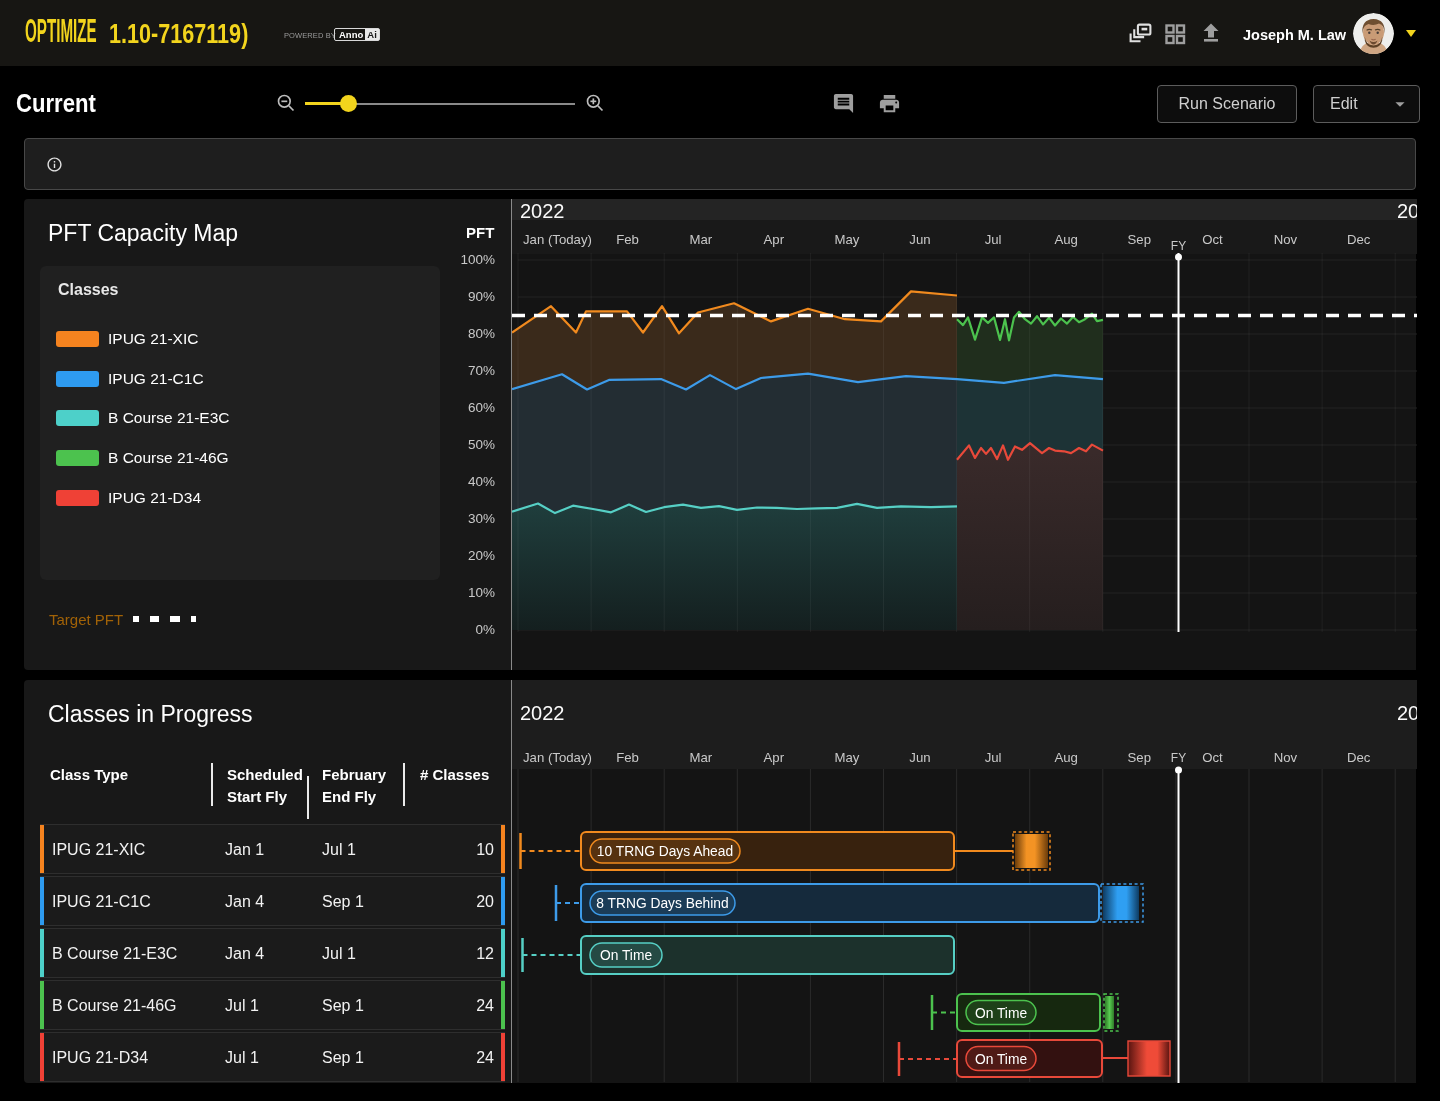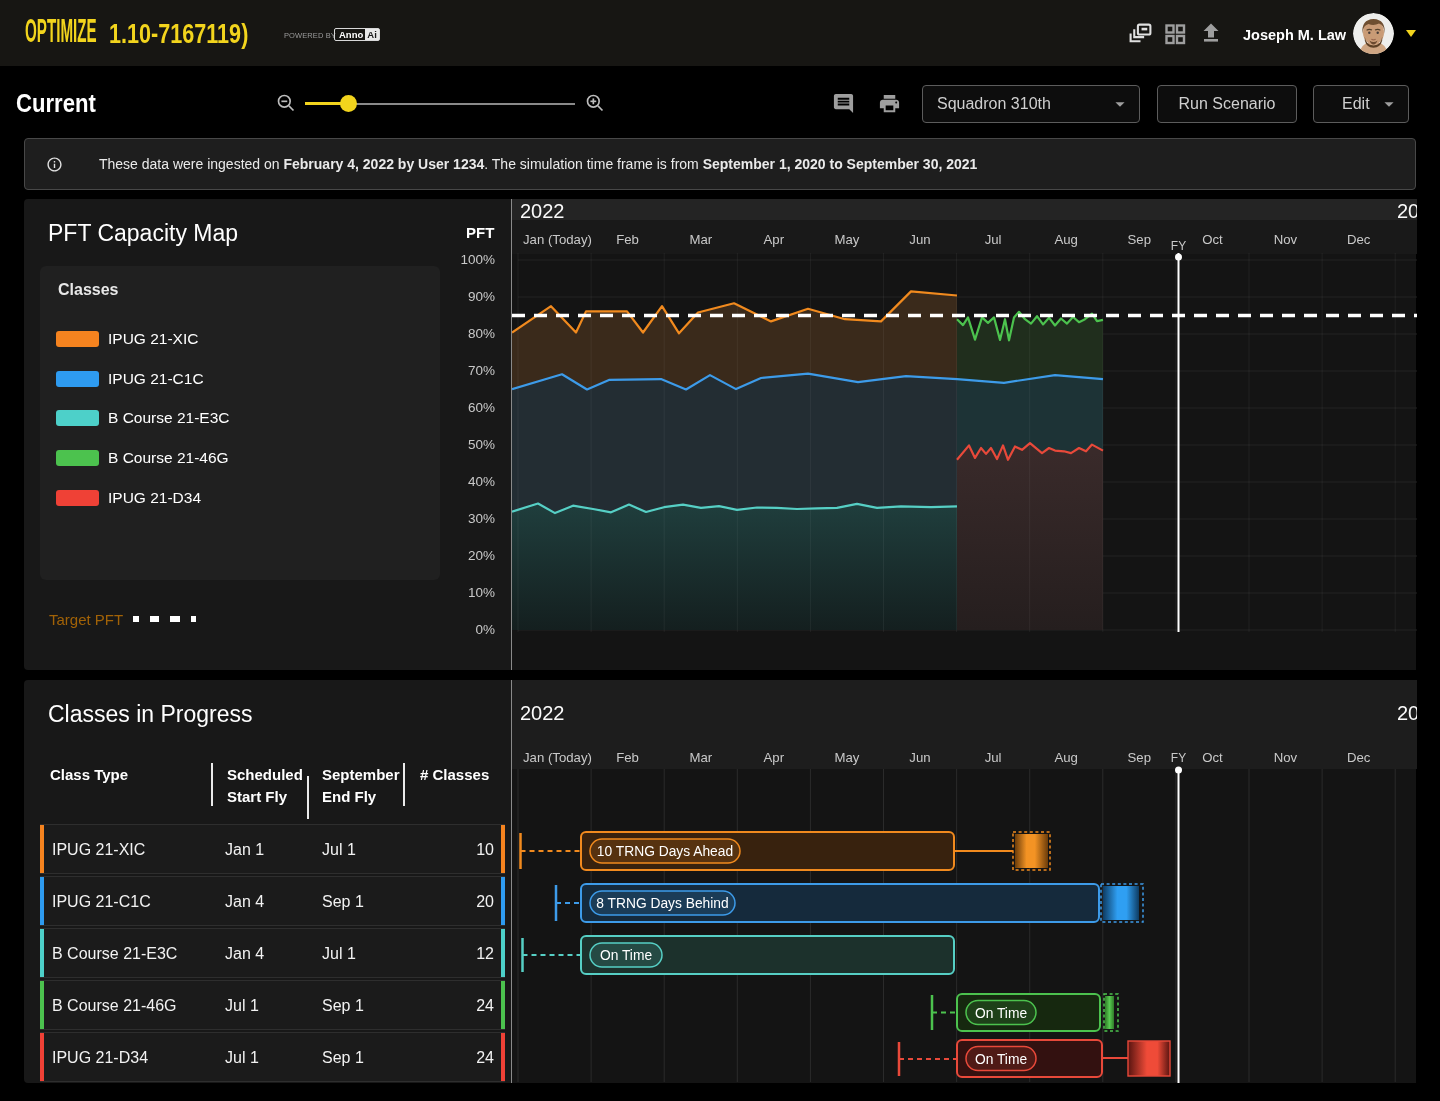--- a/index.html
+++ b/index.html
@@ -89,36 +89,31 @@
     </svg>
   <div class="abs" style="left:305px;top:36px;width:44px;height:3px;background:#f2d41d"></div>
   <div class="abs" style="left:349px;top:36.5px;width:226px;height:2px;background:#8a8a8a"></div>
   <div class="abs" style="left:340px;top:28.5px;width:17px;height:17px;border-radius:50%;background:#f2d41d"></div>
   <svg class="abs" style="left:832px;top:26px" width="23" height="23" viewBox="0 0 24 24" fill="#9e9e9e">
       <path d="M21.99 4c0-1.1-.89-2-1.99-2H4c-1.1 0-2 .9-2 2v12c0 1.1.9 2 2 2h14l4 4-.01-18zM18 14H6v-2h12v2zm0-3H6V9h12v2zm0-3H6V6h12v2z"></path>
     </svg>
   <svg class="abs" style="left:878px;top:26px" width="23" height="23" viewBox="0 0 24 24" fill="#9e9e9e">
       <path d="M19 8H5c-1.66 0-3 1.34-3 3v6h4v4h12v-4h4v-6c0-1.66-1.34-3-3-3zm-3 11H8v-5h8v5zm3-7c-.55 0-1-.45-1-1s.45-1 1-1 1 .45 1 1-.45 1-1 1zm-1-9H6v4h12V3z"></path>
     </svg>
-  <div class="btn" style="left:922px;width:218px;padding-left:14px">Squadron 310th
+  <div class="btn" style="left:1157px;width:140px;justify-content:center">Run Scenario</div>
+  <div class="btn" style="left:1313px;width:107px;padding-left:16px">Edit
     <svg style="position:absolute;right:8px" width="22" height="22" viewBox="0 0 24 24" fill="#9e9e9e">
         <path d="M7 10l5 5 5-5z"></path>
       </svg></div>
-  <div class="btn" style="left:1157px;width:140px;justify-content:center">Run Scenario</div>
-  <div class="btn" style="left:1313px;width:96px;padding-left:28px">Edit
-    <svg style="position:absolute;right:8px" width="22" height="22" viewBox="0 0 24 24" fill="#9e9e9e">
-        <path d="M7 10l5 5 5-5z"></path>
-      </svg></div>
 </div>
 
 <div class="banner">
   <svg style="margin-left:21px;flex:none" width="17" height="17" viewBox="0 0 24 24" fill="#e0e0e0">
       <path d="M11 7h2v2h-2zm0 4h2v6h-2zm1-9C6.48 2 2 6.48 2 12s4.48 10 10 10 10-4.48 10-10S17.52 2 12 2zm0 18c-4.41 0-8-3.59-8-8s3.59-8 8-8 8 3.59 8 8-3.59 8-8 8z"></path>
     </svg>
-  <span style="margin-left:36px">These data were ingested on <b>February 4, 2022 by User 1234</b>. The simulation time frame is from <b>September 1, 2020 to September 30, 2021</b></span>
 </div>
 
 <div class="card cardtop">
   <div class="title" style="left:24px;top:21px">PFT Capacity Map</div>
   <div style="position:absolute;left:442px;top:25px;color:#fff;font-size:15px;font-weight:bold">PFT</div>
   <div class="ylab" style="top:423px">0%</div>
     <div class="ylab" style="top:386px">10%</div>
     <div class="ylab" style="top:349px">20%</div>
     <div class="ylab" style="top:312px">30%</div>
     <div class="ylab" style="top:275px">40%</div>
@@ -221,21 +216,21 @@
 <text x="666.5" y="51" fill="#c9c9c9" font-size="12" text-anchor="middle">FY</text>
 <line x1="666.5" y1="54" x2="666.5" y2="433" stroke="#ffffff" stroke-width="2"></line>
 <circle cx="666.5" cy="58" r="3.5" fill="#ffffff"></circle>
 </svg></div>
 </div>
 
 <div class="card cardbot">
   <div class="title" style="left:24px;top:21px">Classes in Progress</div>
   <div class="thead" style="left:26px;top:84px">Class Type</div>
   <div class="thead" style="left:203px;top:84px;width:70px">Scheduled Start Fly</div>
-  <div class="thead" style="left:298px;top:84px;width:70px">September End Fly</div>
+  <div class="thead" style="left:298px;top:84px;width:70px">February End Fly</div>
   <div class="thead" style="left:396px;top:84px"># Classes</div>
   <div class="vsep" style="left:187px;top:83px;height:43px"></div>
   <div class="vsep" style="left:283px;top:96px;height:43px"></div>
   <div class="vsep" style="left:379px;top:83px;height:43px"></div>
   <div class="trow" style="top:144px">
       <span class="cbar" style="left:0;background:#f5831f"></span>
       <span class="cbar" style="right:0;background:#f5831f"></span>
       <span class="c1">IPUG 21-XIC</span>
       <span class="c2">Jan 1</span>
       <span class="c3">Jul 1</span>

